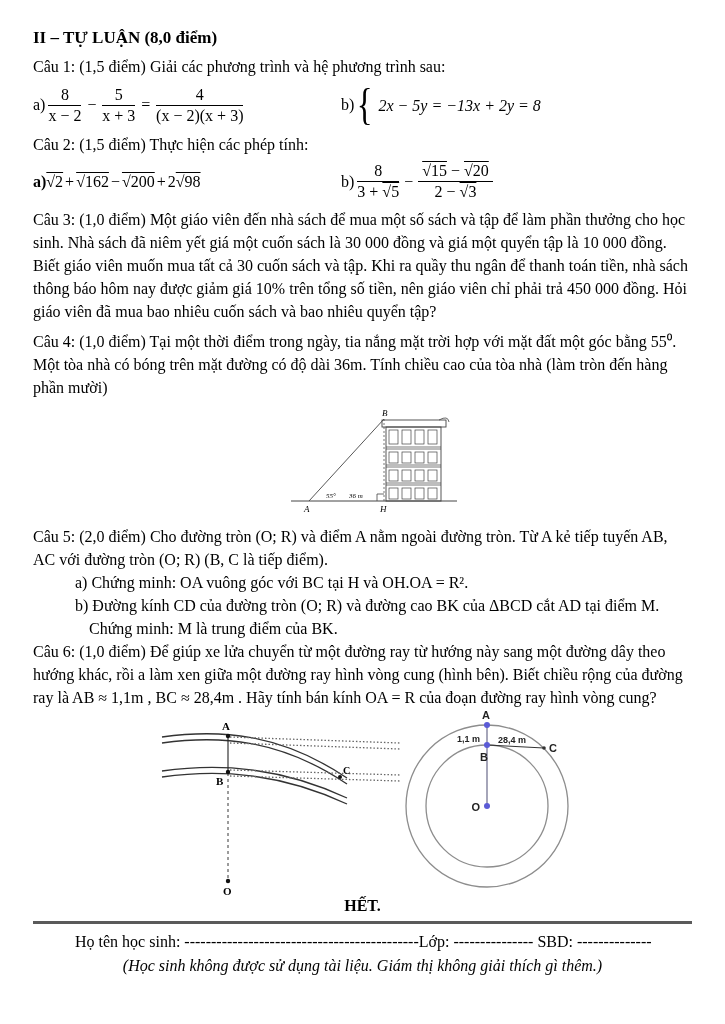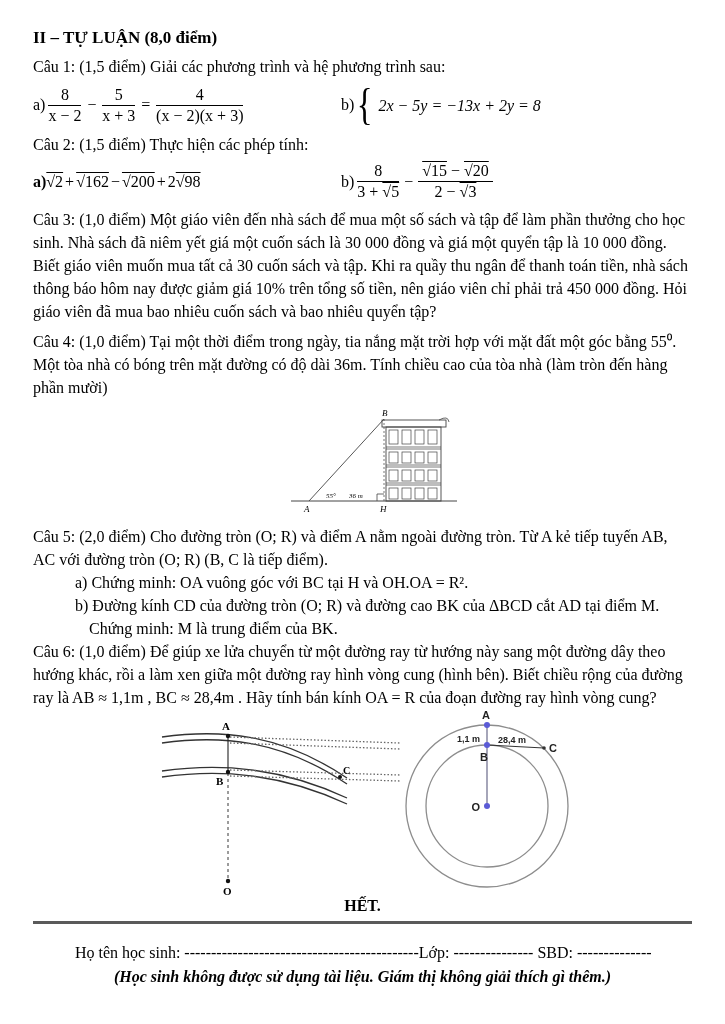--- a/index.html
+++ b/index.html
@@ -37,22 +37,22 @@
   .figs-row { display:flex; align-items:flex-start; margin-top:2px; }
   .fig-rail { margin-left:127px; margin-top:6px; }
   svg text { user-select:none; }
   .svg-serif-i { font-family:"Liberation Serif",serif; font-style:italic; }
   .svg-serif-b { font-family:"Liberation Serif",serif; font-weight:bold; }
   .svg-sans-b  { font-family:"Liberation Sans",sans-serif; font-weight:bold; }
 
   
   .end-line { text-align:center; font-weight:bold; margin-top:0px; }
   .rule { border:none; border-top:3px solid #5a5a5a; margin:6px 0 0 0; }
-  .sign-line { margin-top:17px; padding-left:42px; line-height:23px; }
-  .note-line { text-align:center; font-weight:bold; font-style:italic; margin-top:4px; }
+  .sign-line { margin-top:6px; padding-left:42px; line-height:23px; }
+  .note-line { text-align:center; font-weight:normal; font-style:italic; margin-top:4px; }
 </style>
 </head>
 <body>
 
 <div class="page">
   <div class="content">
 
     <div class="title">II – TỰ LUẬN (8,0 điểm)</div>
 
     <div class="para">

